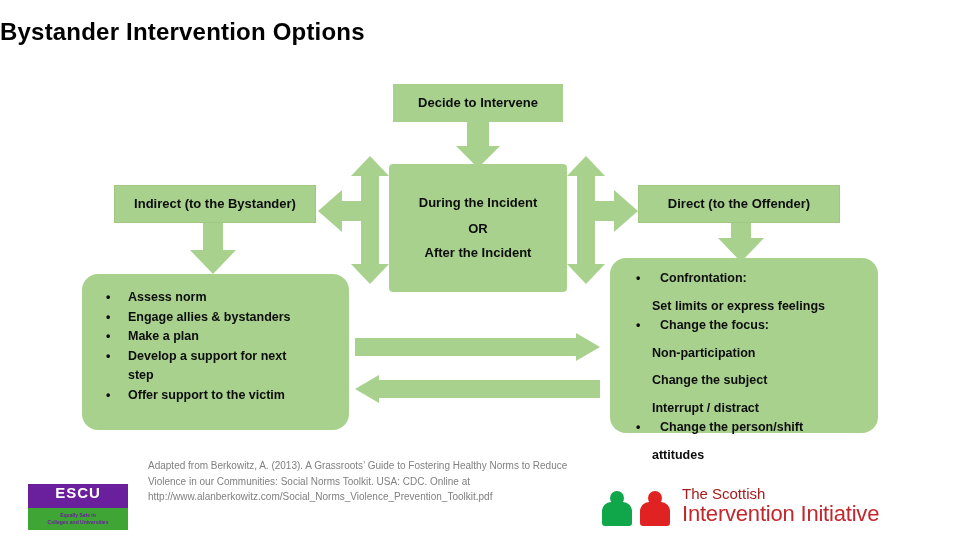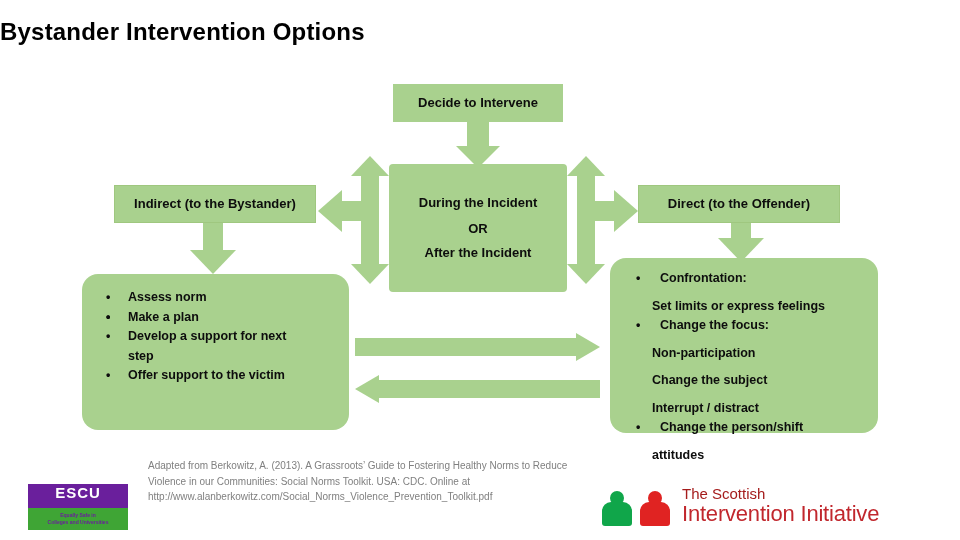--- a/index.html
+++ b/index.html
@@ -360,20 +360,21 @@
   </div>
 
   <div class="panel" id="panel-left">
     <ul class="blist">
       <li class="bitem">
         <span class="bullet">•</span>
         <span>Assess norm</span>
       </li>
       <li class="bitem">
         <span class="bullet">•</span>
+        <span>Engage allies &amp; bystanders</span>
       </li>
       <li class="bitem">
         <span class="bullet">•</span>
         <span>Make a plan</span>
       </li>
       <li class="bitem">
         <span class="bullet">•</span>
         <span>Develop a support for next</span>
         <span class="sub">step</span>
       </li>

